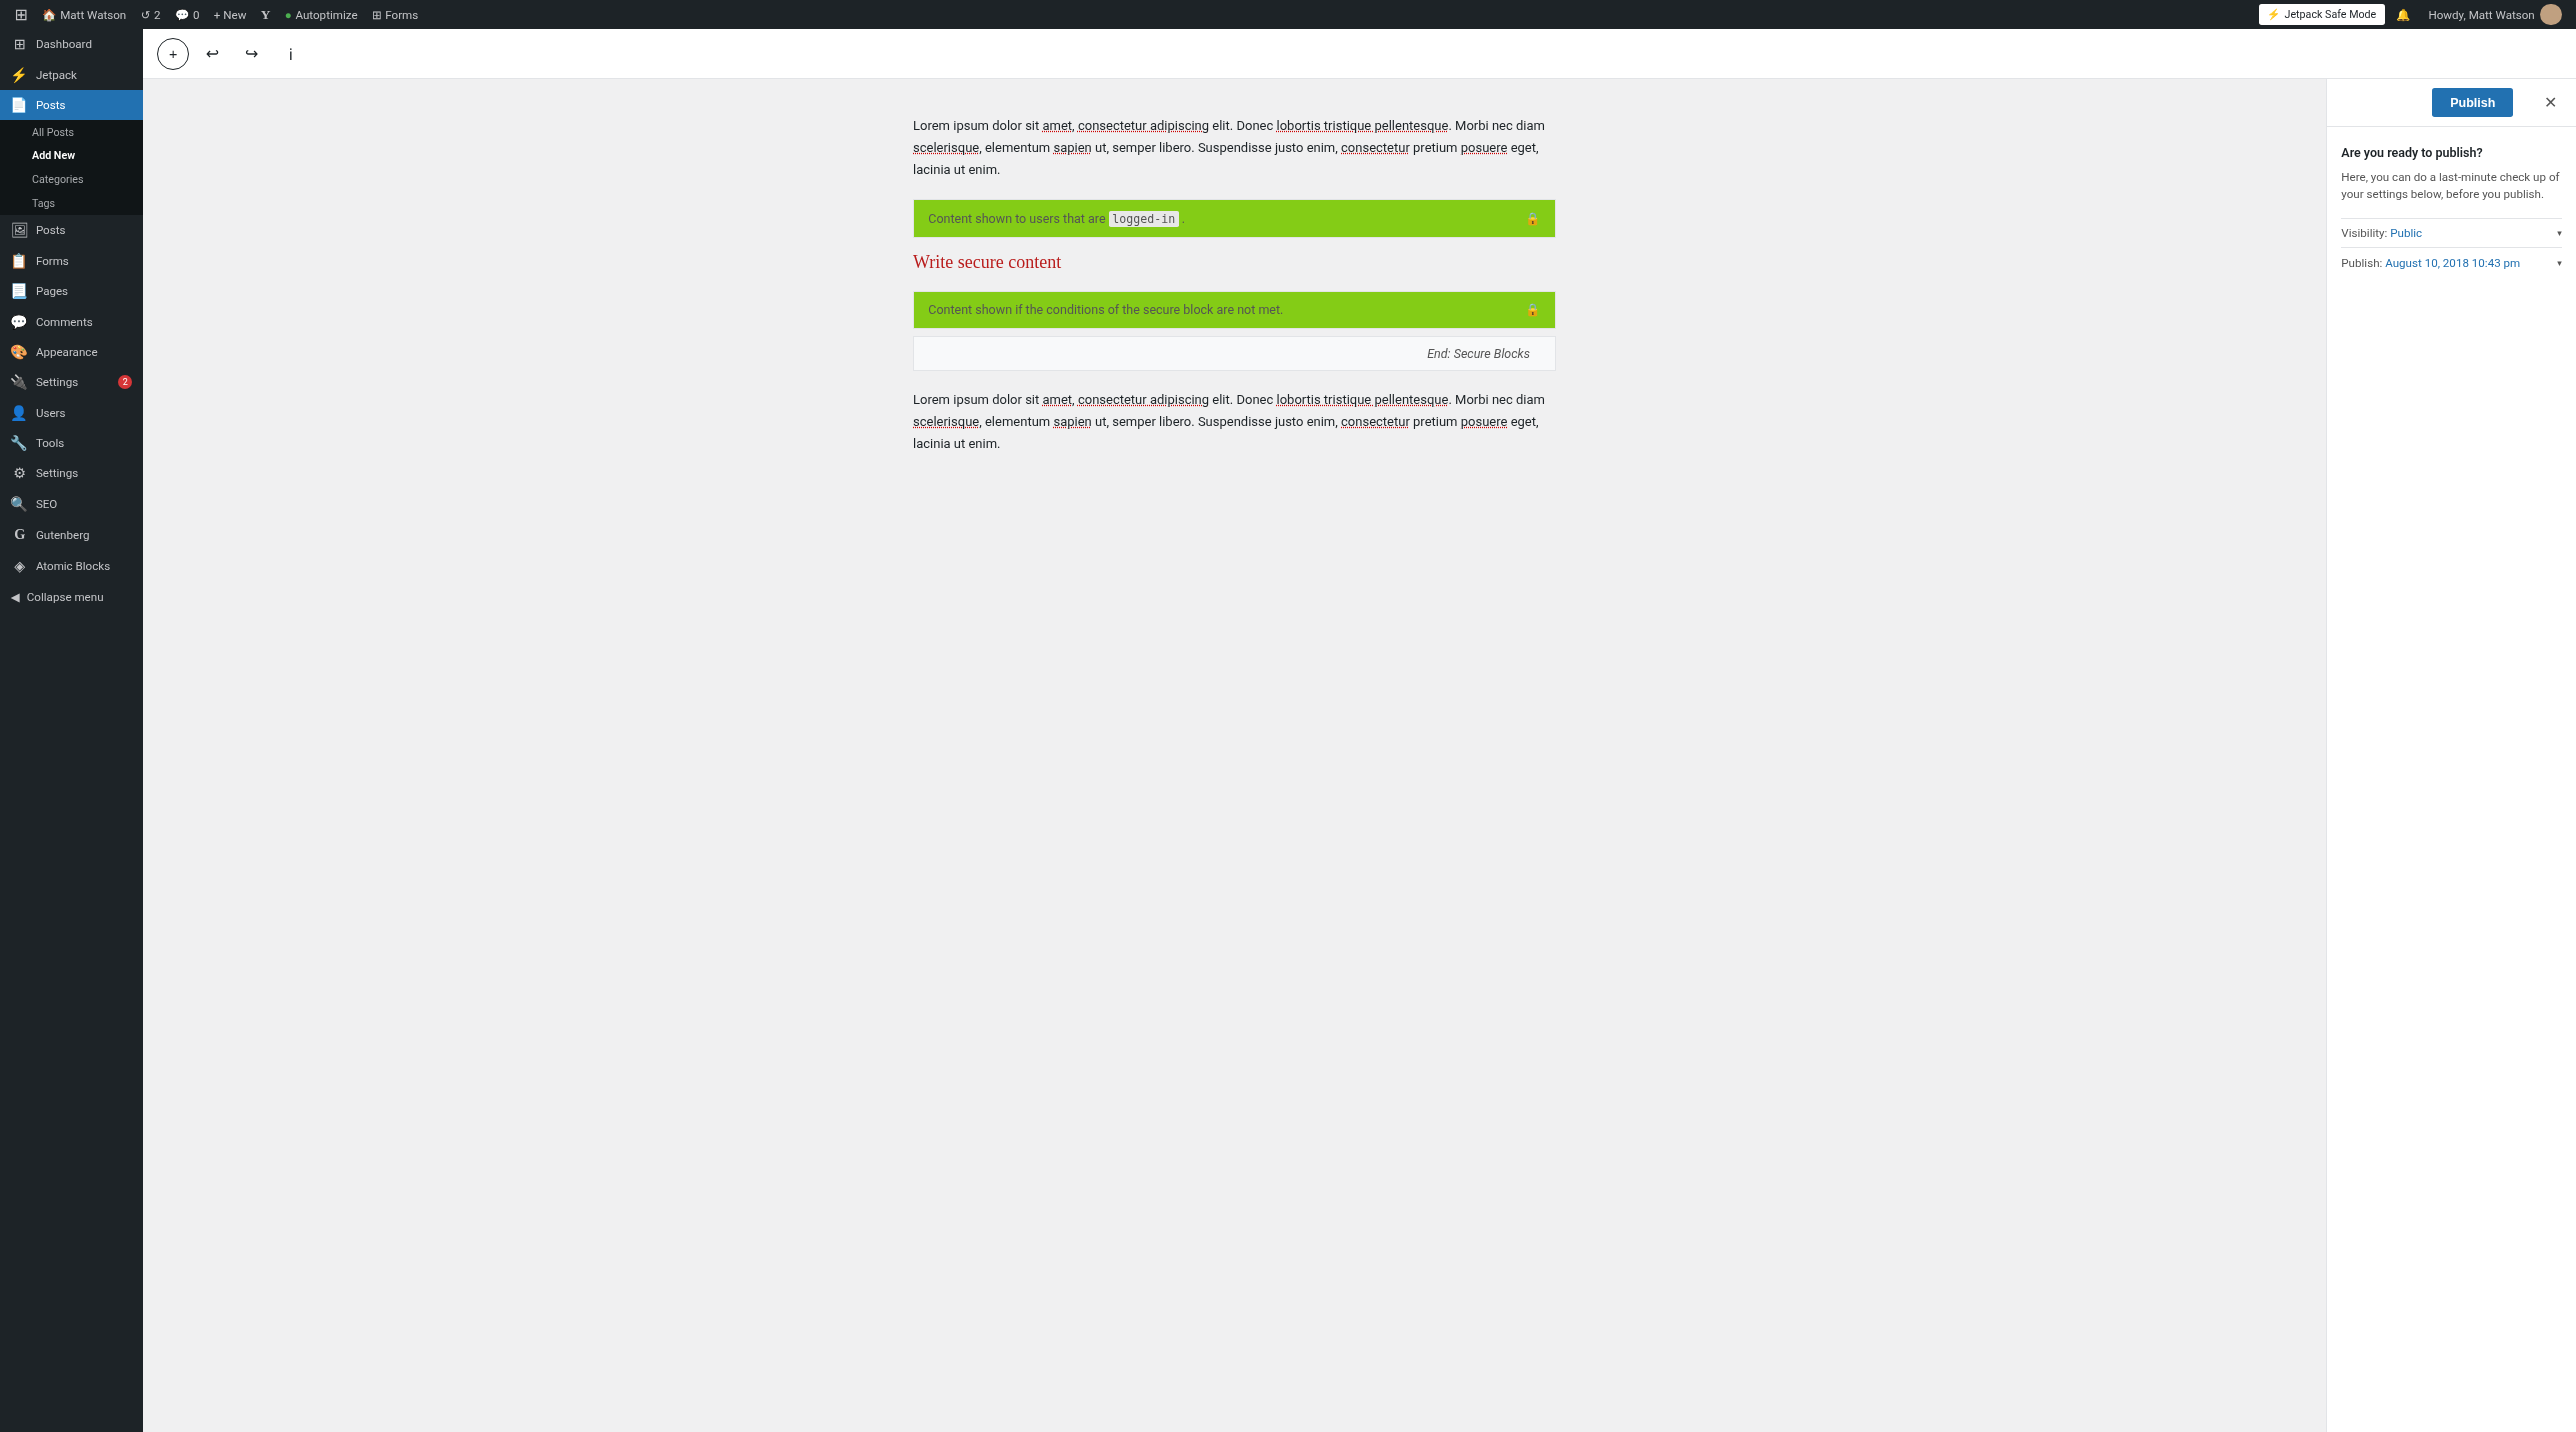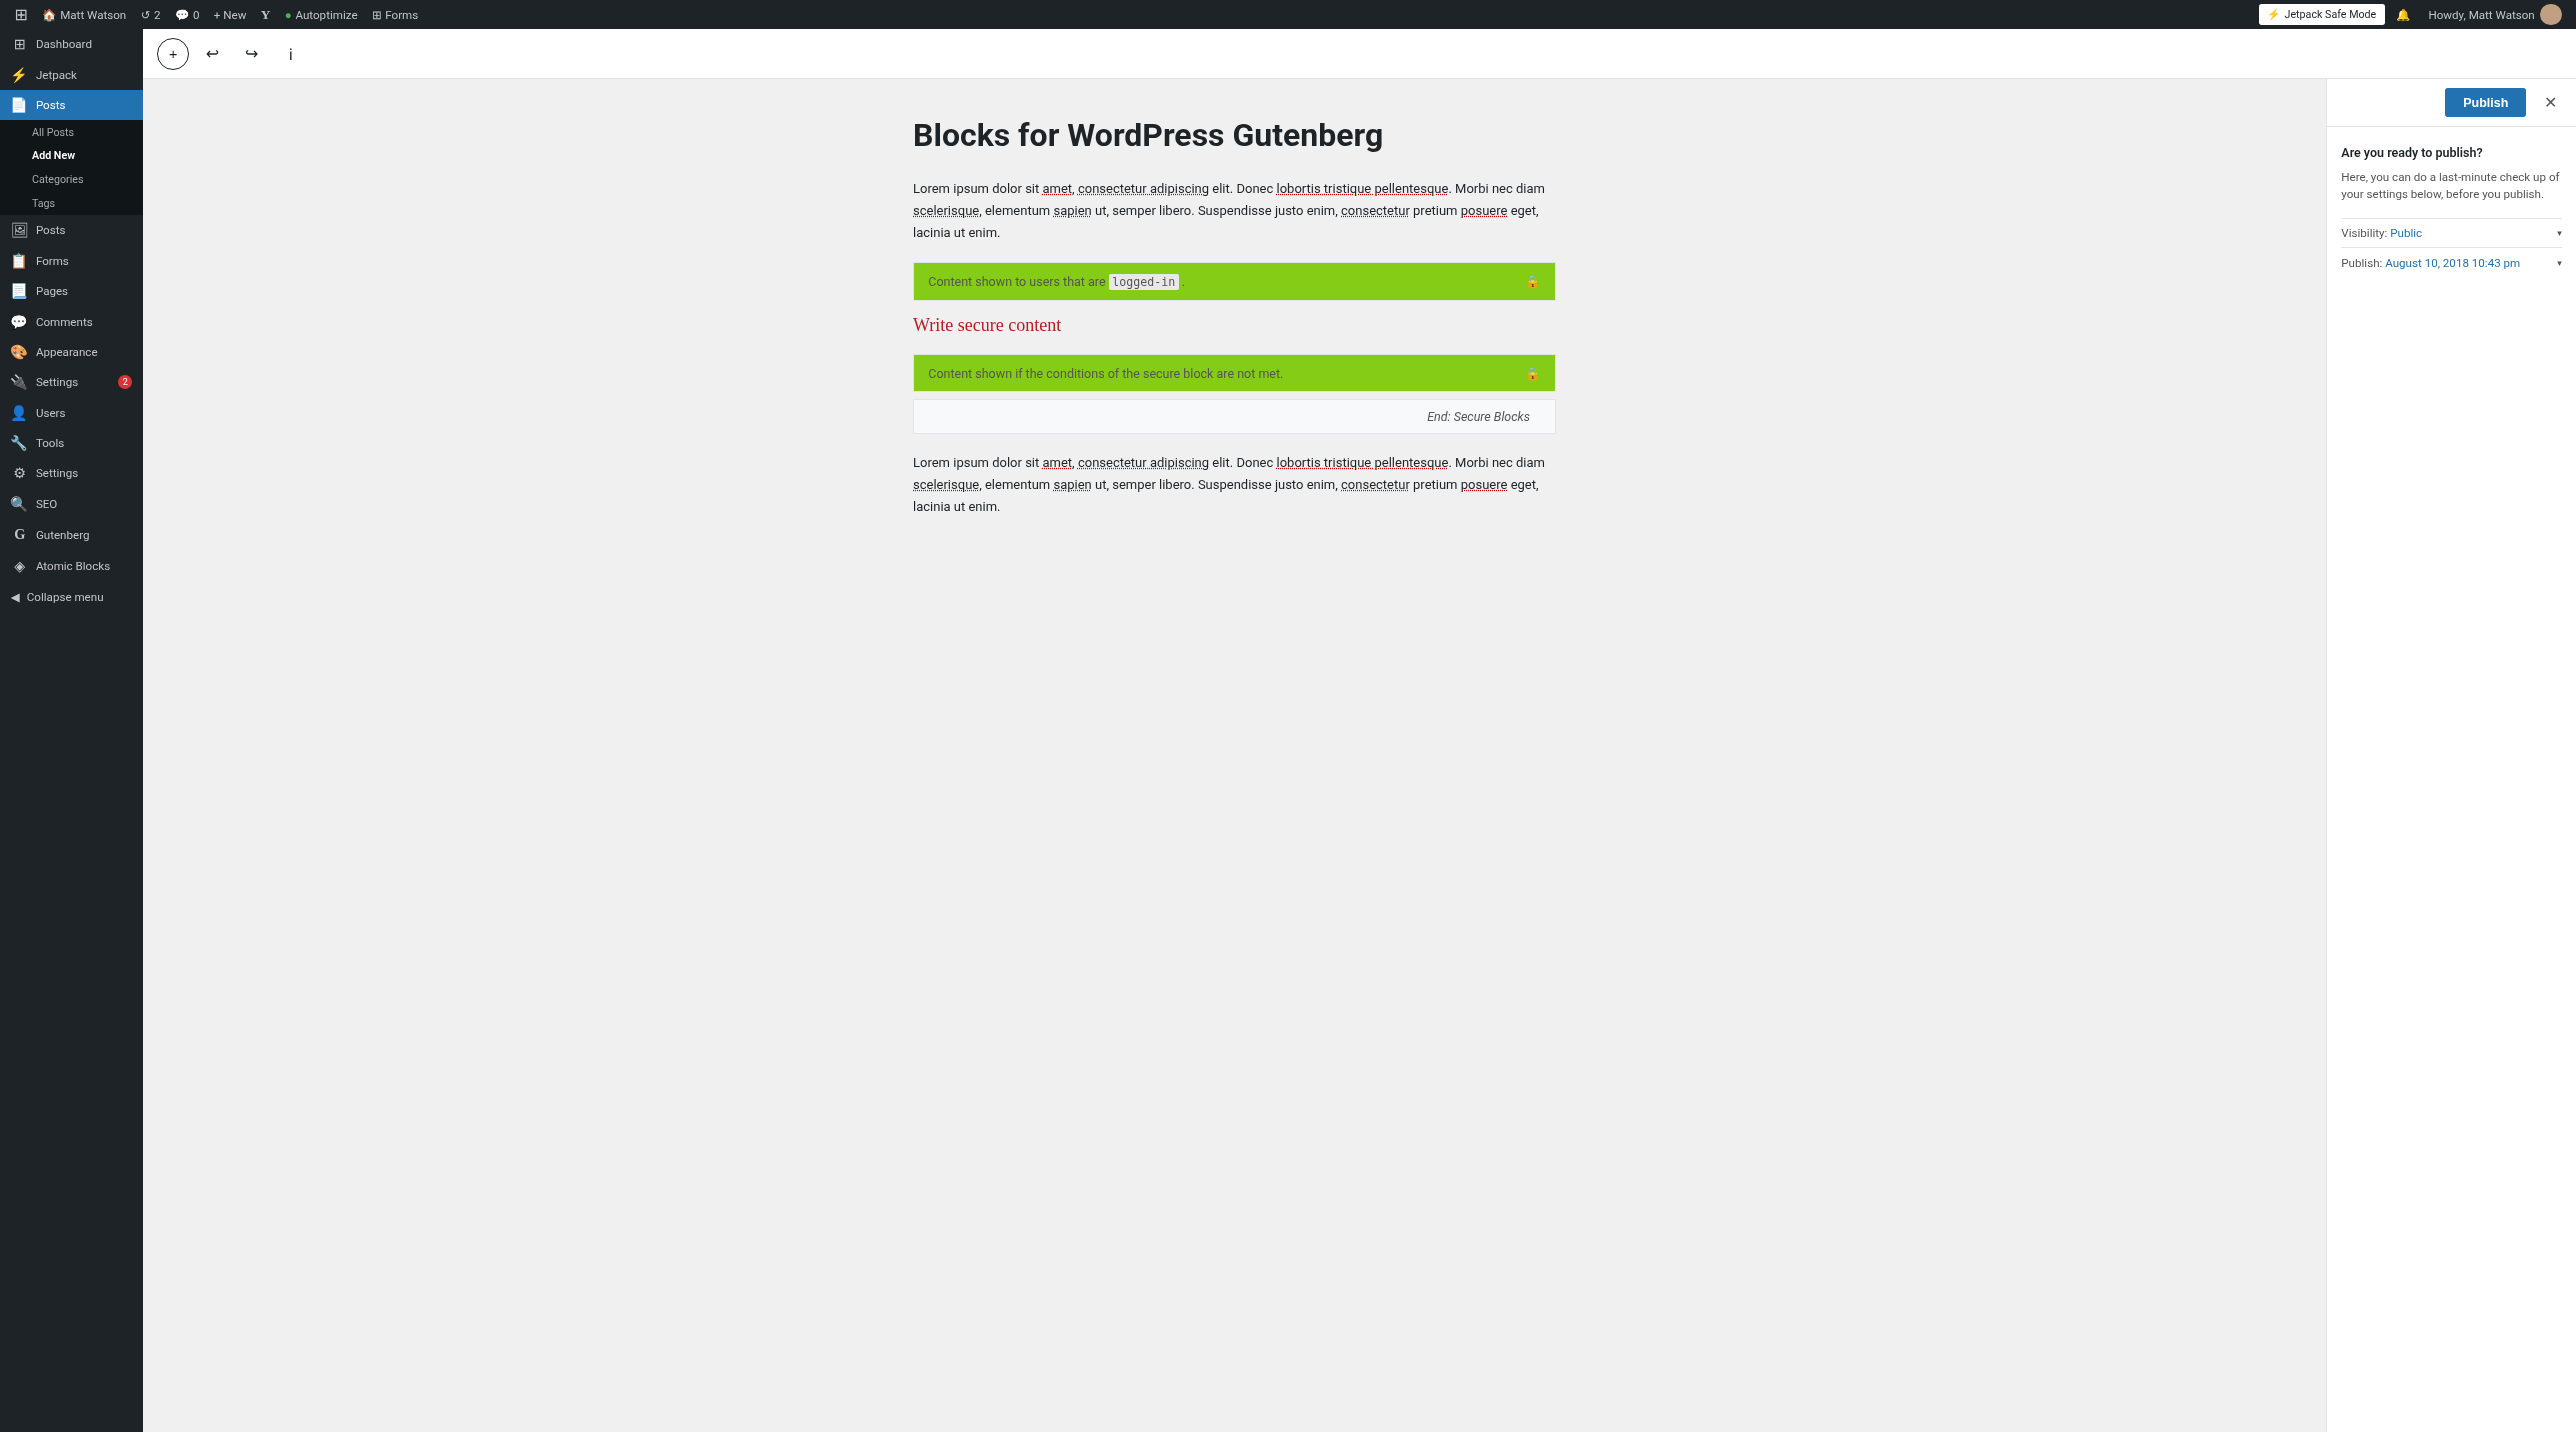--- a/index.html
+++ b/index.html
@@ -171,21 +171,21 @@
       flex-shrink: 0;
       display: flex;
       flex-direction: column;
     }
     .publish-sidebar-header {
       display: flex;
       align-items: center;
       justify-content: flex-end;
       padding: 9px 10.7px;
       border-bottom: 0.9px solid #e2e4e7;
-      gap: 10px;
+      gap: 23px;
     }
     .publish-btn {
       background: #2271b1;
       color: #fff;
       border: none;
       border-radius: 2.7px;
       padding: 7.2px 18px;
       font-size: 12.5px;
       font-weight: 600;
       cursor: pointer;
@@ -438,21 +438,20 @@
         <button class="toolbar-btn">
           <span>ℹ</span>
         </button>
       </div>
 
       <div class="editor-body">
 
         <div class="editor-main">
           <div class="editor-area">
 
-            <h1 class="post-title">Blocks for WordPress Gutenberg</h1>
 
             <div class="post-content">
 
               <p>
                 <span>Lorem ipsum dolor sit <span class="underline-dotted">amet</span>, <span class="underline-dotted">consectetur adipiscing</span> elit. Donec <span class="underline-dotted">lobortis tristique pellentesque</span>. Morbi nec diam <span class="underline-dotted">scelerisque</span>, elementum <span class="underline-dotted">sapien</span> ut, semper libero. Suspendisse justo enim, <span class="underline-dotted">consectetur</span> pretium <span class="underline-dotted">posuere</span> eget, lacinia ut enim.</span>
               </p>
 
               <div class="secure-block">
                 <span>
                   <span>Content shown to users that are</span>

